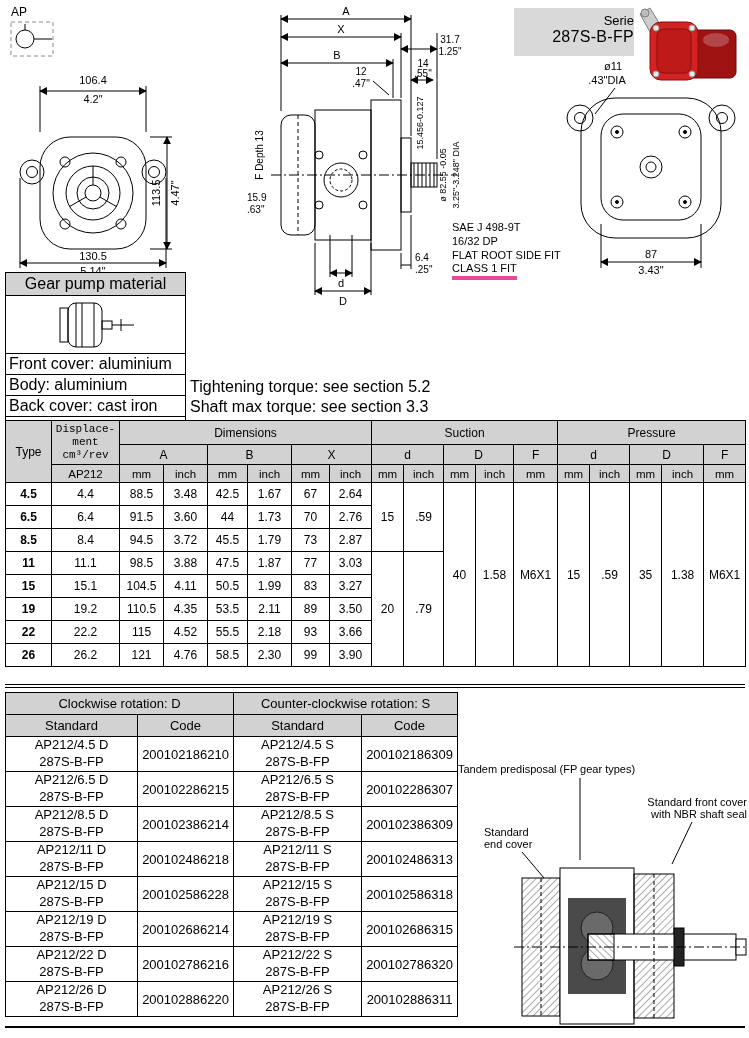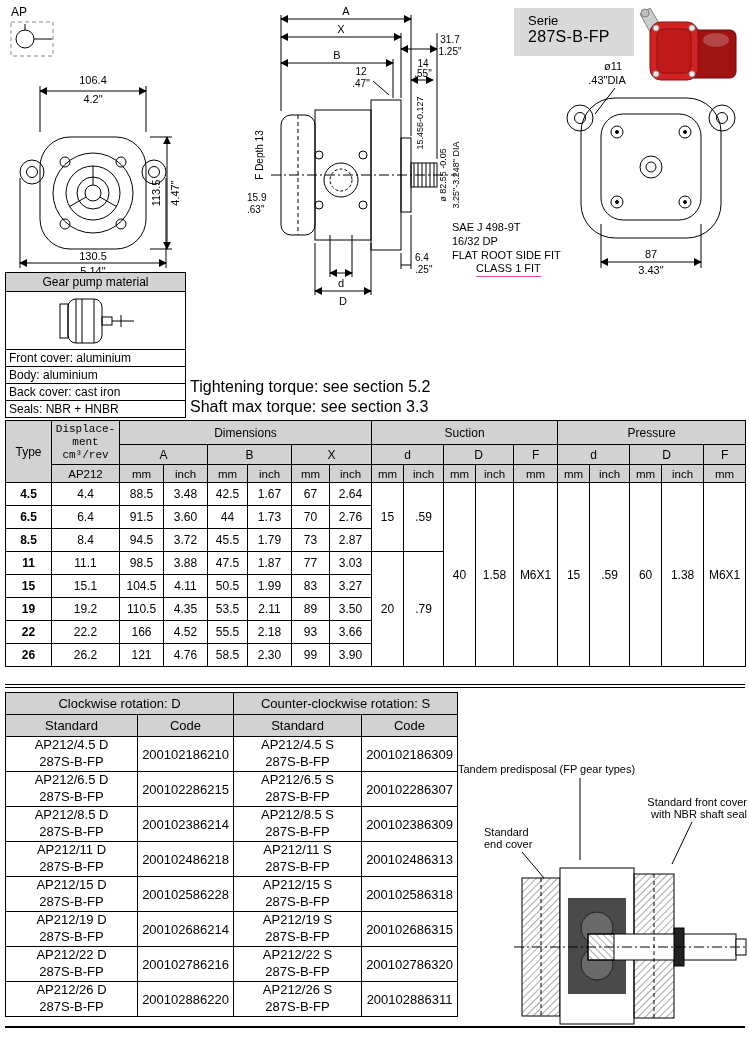--- a/index.html
+++ b/index.html
@@ -2,31 +2,31 @@
 <html><head>
 <meta charset="utf-8">
 <style>
   * { margin:0; padding:0; box-sizing:border-box; }
   body { background:#ffffff; font-family:"Liberation Sans", sans-serif; }
   .page { position:relative; width:749px; height:1038px; background:#fff; color:#000; overflow:hidden;border-radius:8px; }
   .abs { position:absolute; }
   svg { display:block; }
   svg text { font-family:"Liberation Sans", sans-serif; fill:#000; }
 
-  .serie-box { position:absolute; left:514px; top:8px; width:120px; height:48px; background:#d9d9d9; text-align:left; padding-top:5px;padding-left:14px; }
+  .serie-box { position:absolute; left:514px; top:8px; width:120px; height:48px; background:#d9d9d9; text-align:right; padding-top:5px;padding-left:14px; }
   .serie-box .l1 { font-size:13px; }
   .serie-box .l2 { font-size:16px; letter-spacing:0.3px; }
 
   .sae-block { position:absolute; left:452px; top:221px; width:112px; font-size:11px; line-height:1.25; }
-  .sae-block .u { border-bottom:1px solid #ec4899; display:inline-block;margin-left:24px; }
+  .sae-block .u { border-bottom:4px solid #ec4899; display:inline-block; }
 
   .material-box { position:absolute; left:5px; top:272px; width:181px; border:1px solid #000; background:#fff; }
-  .material-box .title { background:#d2d2d2; border-bottom:1px solid #000; text-align:center; font-size:12px; padding:2px 0; }
+  .material-box .title { background:#d2d2d2; border-bottom:1px solid #000; text-align:center; font-size:16px; padding:2px 0; }
   .material-box .icon-area { height:58px; border-bottom:1px solid #000; display:flex; align-items:center; justify-content:center; }
-  .material-box .mrow { border-bottom:1px solid #000; padding:1px 3px; font-size:12px; }
+  .material-box .mrow { border-bottom:1px solid #000; padding:1px 3px; font-size:16px; }
   .material-box .mrow:last-child { border-bottom:none; }
 
   .note { position:absolute; left:190px; font-size:16px; }
 
   .dim-table { position:absolute; left:5px; top:420px; width:740px; border-collapse:collapse; table-layout:fixed; font-size:12px; text-align:center; }
   .dim-table th, .dim-table td { border:1px solid #000; padding:1px 0; overflow:hidden; }
   .dim-table thead th { background:#d2d2d2; font-weight:normal; }
   .dim-table tr.h1 th { height:24px; }
   .dim-table tr.h2 th { height:20px; }
   .dim-table tr.h3 th { height:18px; font-size:11.5px; }
@@ -330,21 +330,21 @@
         <td>1.67</td>
         <td>67</td>
         <td>2.64</td>
         <td rowspan="3">15</td>
         <td rowspan="3">.59</td>
         <td rowspan="8">40</td>
         <td rowspan="8">1.58</td>
         <td rowspan="8">M6X1</td>
         <td rowspan="8">15</td>
         <td rowspan="8">.59</td>
-        <td rowspan="8">60</td>
+        <td rowspan="8">35</td>
         <td rowspan="8">1.38</td>
         <td rowspan="8">M6X1</td>
       </tr>
       <tr>
         <td class="c-type">6.5</td>
         <td>6.4</td>
         <td>91.5</td>
         <td>3.60</td>
         <td>44</td>
         <td>1.73</td>
@@ -389,21 +389,21 @@
         <td>110.5</td>
         <td>4.35</td>
         <td>53.5</td>
         <td>2.11</td>
         <td>89</td>
         <td>3.50</td>
       </tr>
       <tr>
         <td class="c-type">22</td>
         <td>22.2</td>
-        <td>166</td>
+        <td>115</td>
         <td>4.52</td>
         <td>55.5</td>
         <td>2.18</td>
         <td>93</td>
         <td>3.66</td>
       </tr>
       <tr>
         <td class="c-type">26</td>
         <td>26.2</td>
         <td>121</td>

